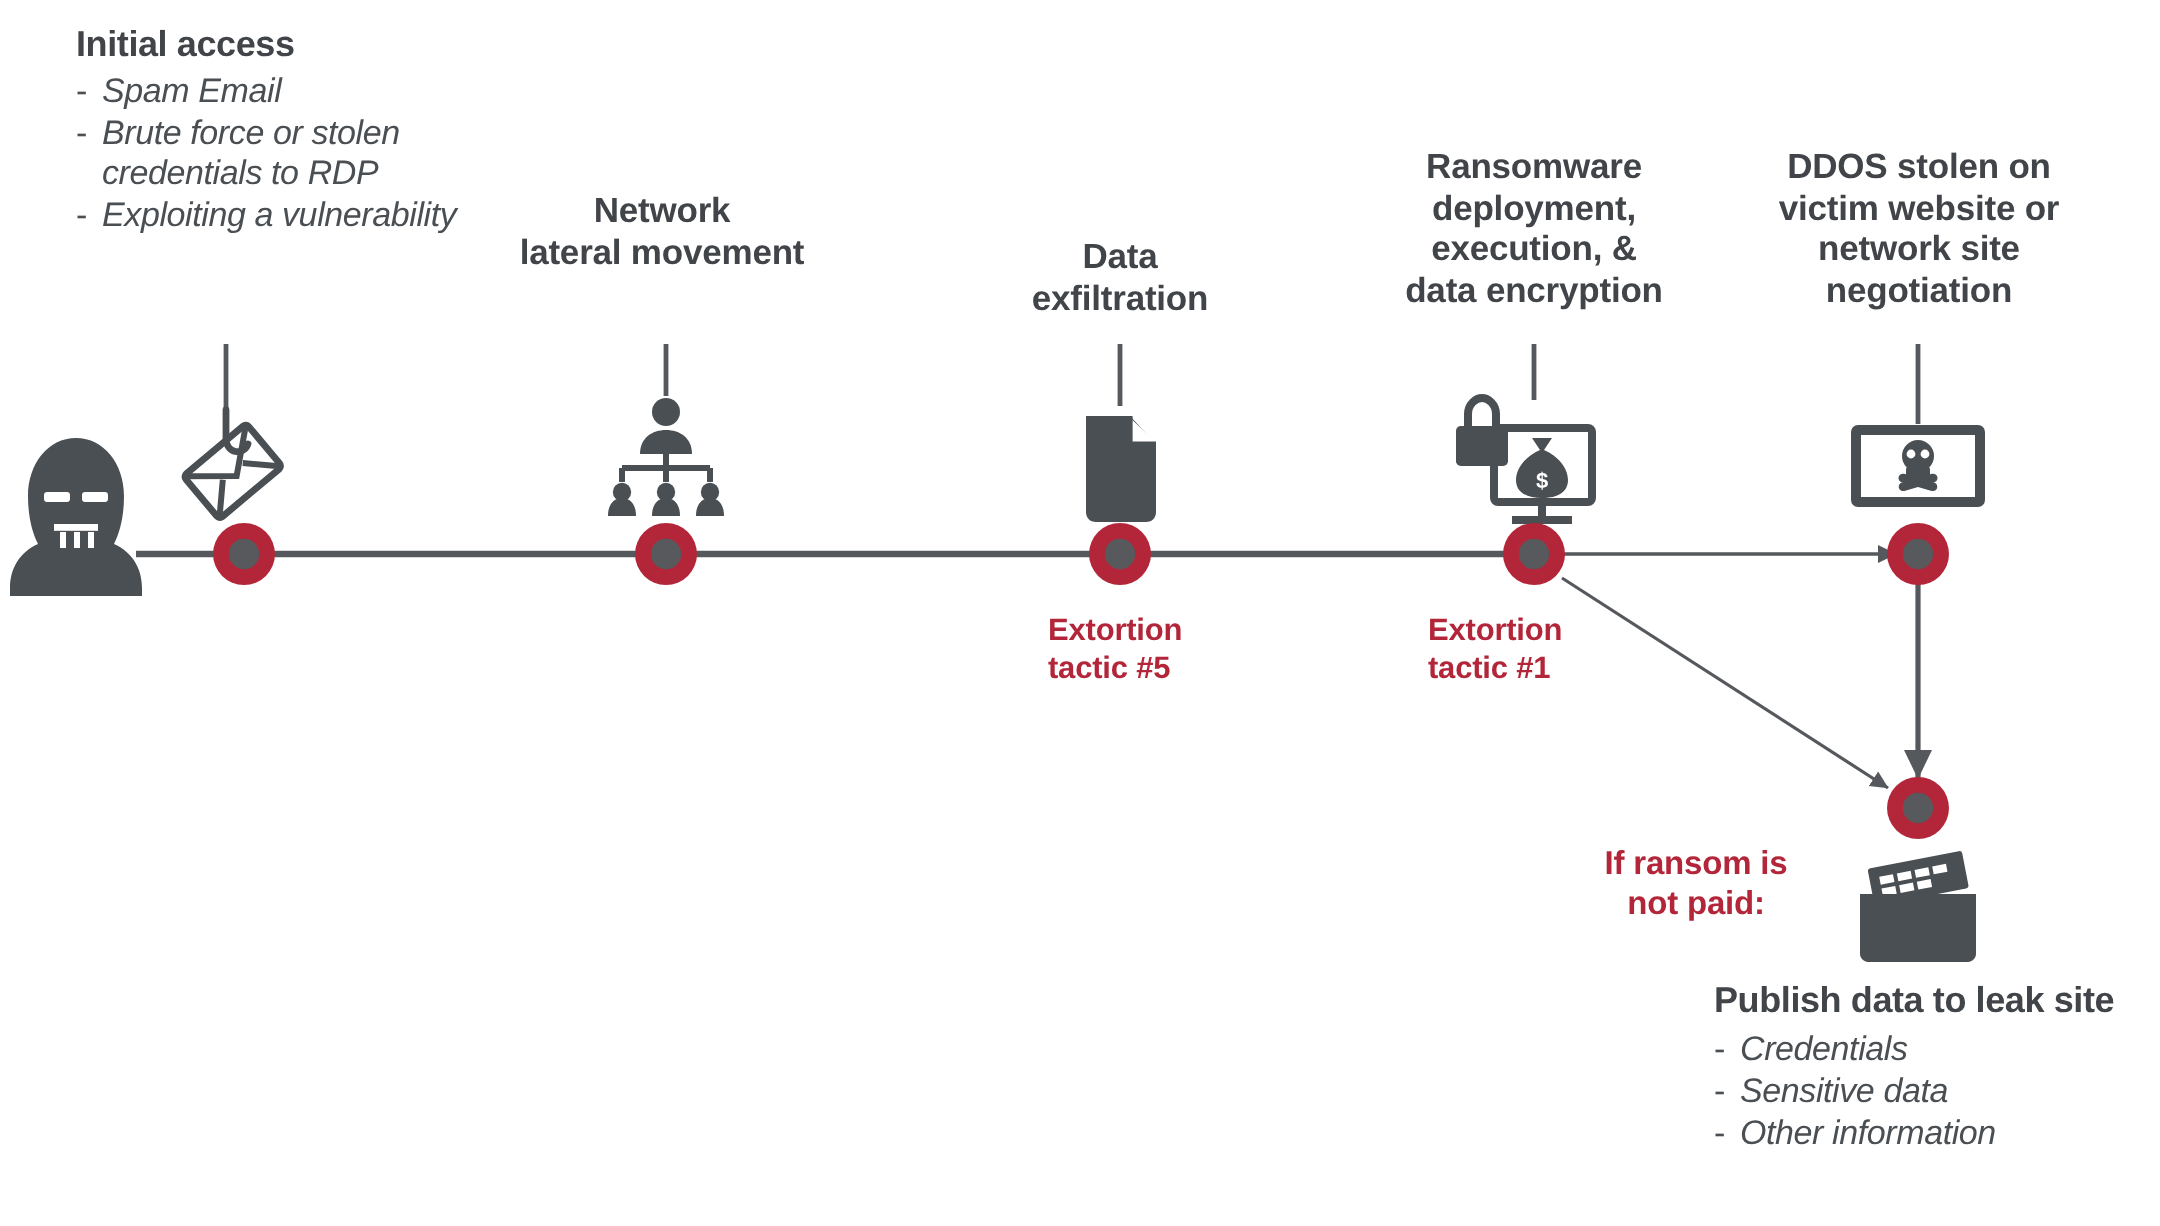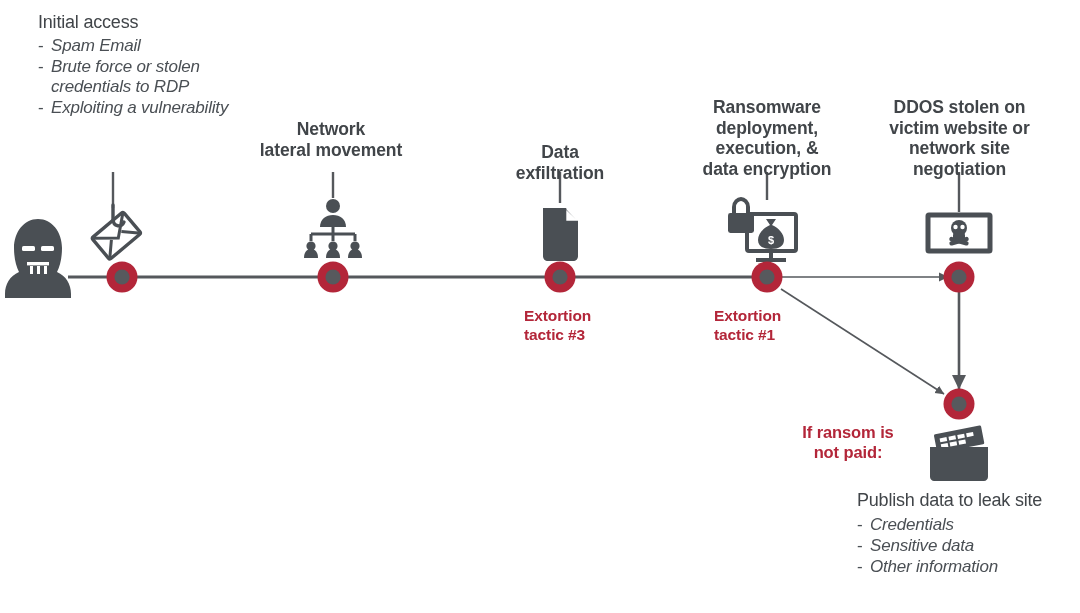--- a/index.html
+++ b/index.html
@@ -26,24 +26,23 @@
     position: absolute;
     color: #4a4f54;
     line-height: 1.18;
   }
   .stage-title {
     font-weight: bold;
     font-size: 17.5px;
     text-align: center;
     color: #414549;
     letter-spacing: -0.1px;
-    margin-top: 24px;
   }
   .heading {
-    font-weight: normal;
+    font-weight: bold;
     font-size: 18px;
     color: #414549;
     letter-spacing: -0.2px;
   }
   .bullets {
     font-style: italic;
     font-size: 17px;
     color: #4a4f54;
     letter-spacing: -0.2px;
   }
@@ -265,21 +264,21 @@
 
   <div class="txt stage-title" style="left:871px; top:73px; width:177px;">
     <div>DDOS stolen on</div>
     <div>victim website or</div>
     <div>network site</div>
     <div>negotiation</div>
   </div>
 
   <div class="txt red-label" style="left:524px; top:307px; width:120px;">
     <div>Extortion</div>
-    <div>tactic #3</div>
+    <div>tactic #5</div>
   </div>
 
   <div class="txt red-label" style="left:714px; top:307px; width:120px;">
     <div>Extortion</div>
     <div>tactic #1</div>
   </div>
 
   <div class="txt red-label big" style="left:780px; top:423px; width:136px;">
     <div>If ransom is</div>
     <div>not paid:</div>

